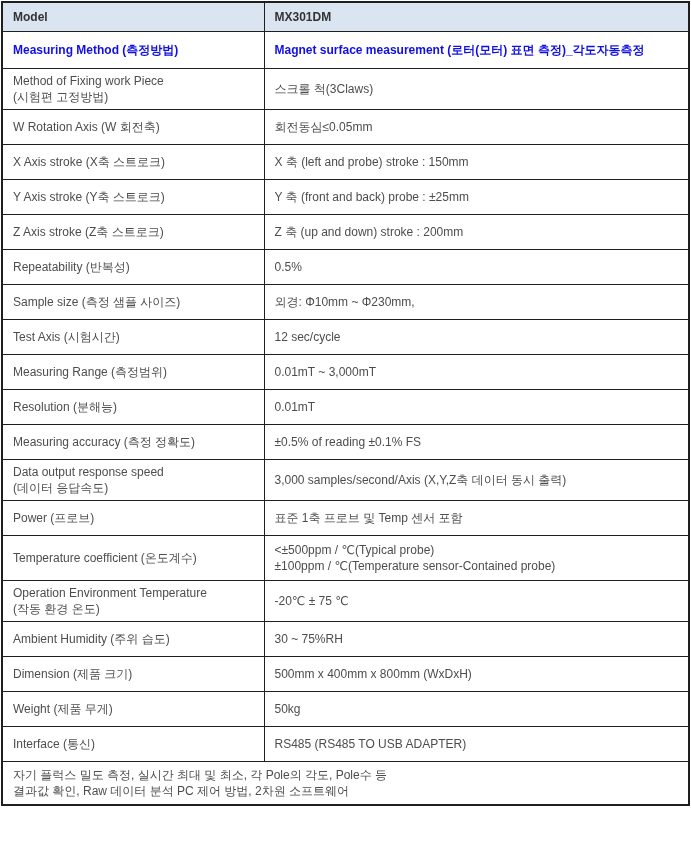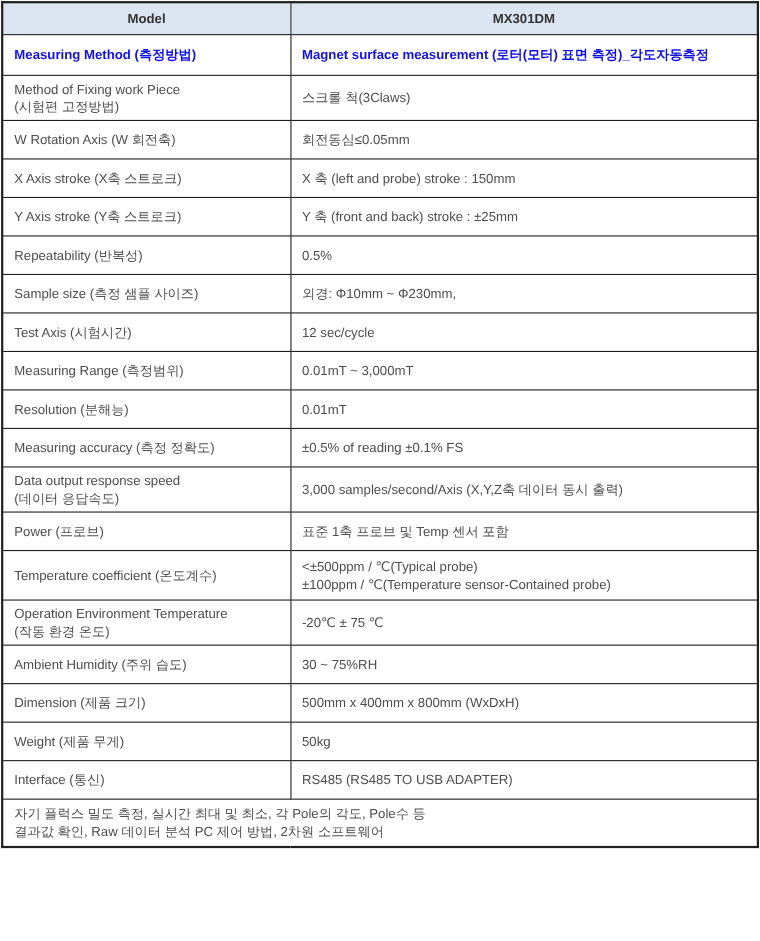--- a/index.html
+++ b/index.html
@@ -28,21 +28,21 @@
     vertical-align:middle;
     padding:3px 10px;
     white-space:pre-line;
     line-height:1.35;
     overflow:hidden;
   }
   th.hdr{
     background:var(--header-bg);
     color:var(--header-text);
     font-weight:bold;
-    text-align:center;
+    text-align:left;
     height:22px;
   }
   tr.hl td{
     color:var(--accent-blue);
     font-weight:bold;
     height:30px;
     margin-top:26px;
   }
   td.label{height:28px;}
   td.h2{height:34px;margin-top:44px;}
@@ -77,21 +77,25 @@
       <tr>
         <td class="label ">W Rotation Axis (W 회전축)</td>
         <td>회전동심≤0.05mm</td>
       </tr>
       <tr>
         <td class="label ">X Axis stroke (X축 스트로크)</td>
         <td>X 축 (left and probe) stroke : 150mm</td>
       </tr>
       <tr>
         <td class="label ">Y Axis stroke (Y축 스트로크)</td>
-        <td>Y 축 (front and back) stroke : ±25mm</td>
+        <td>Y 축 (front and back) probe : ±25mm</td>
+      </tr>
+      <tr>
+        <td class="label ">Z Axis stroke (Z축 스트로크)</td>
+        <td>Z 축 (up and down) stroke : 200mm</td>
       </tr>
       <tr>
         <td class="label ">Repeatability (반복성)</td>
         <td>0.5%</td>
       </tr>
       <tr>
         <td class="label ">Sample size (측정 샘플 사이즈)</td>
         <td>외경: Φ10mm ~ Φ230mm,</td>
       </tr>
       <tr>

